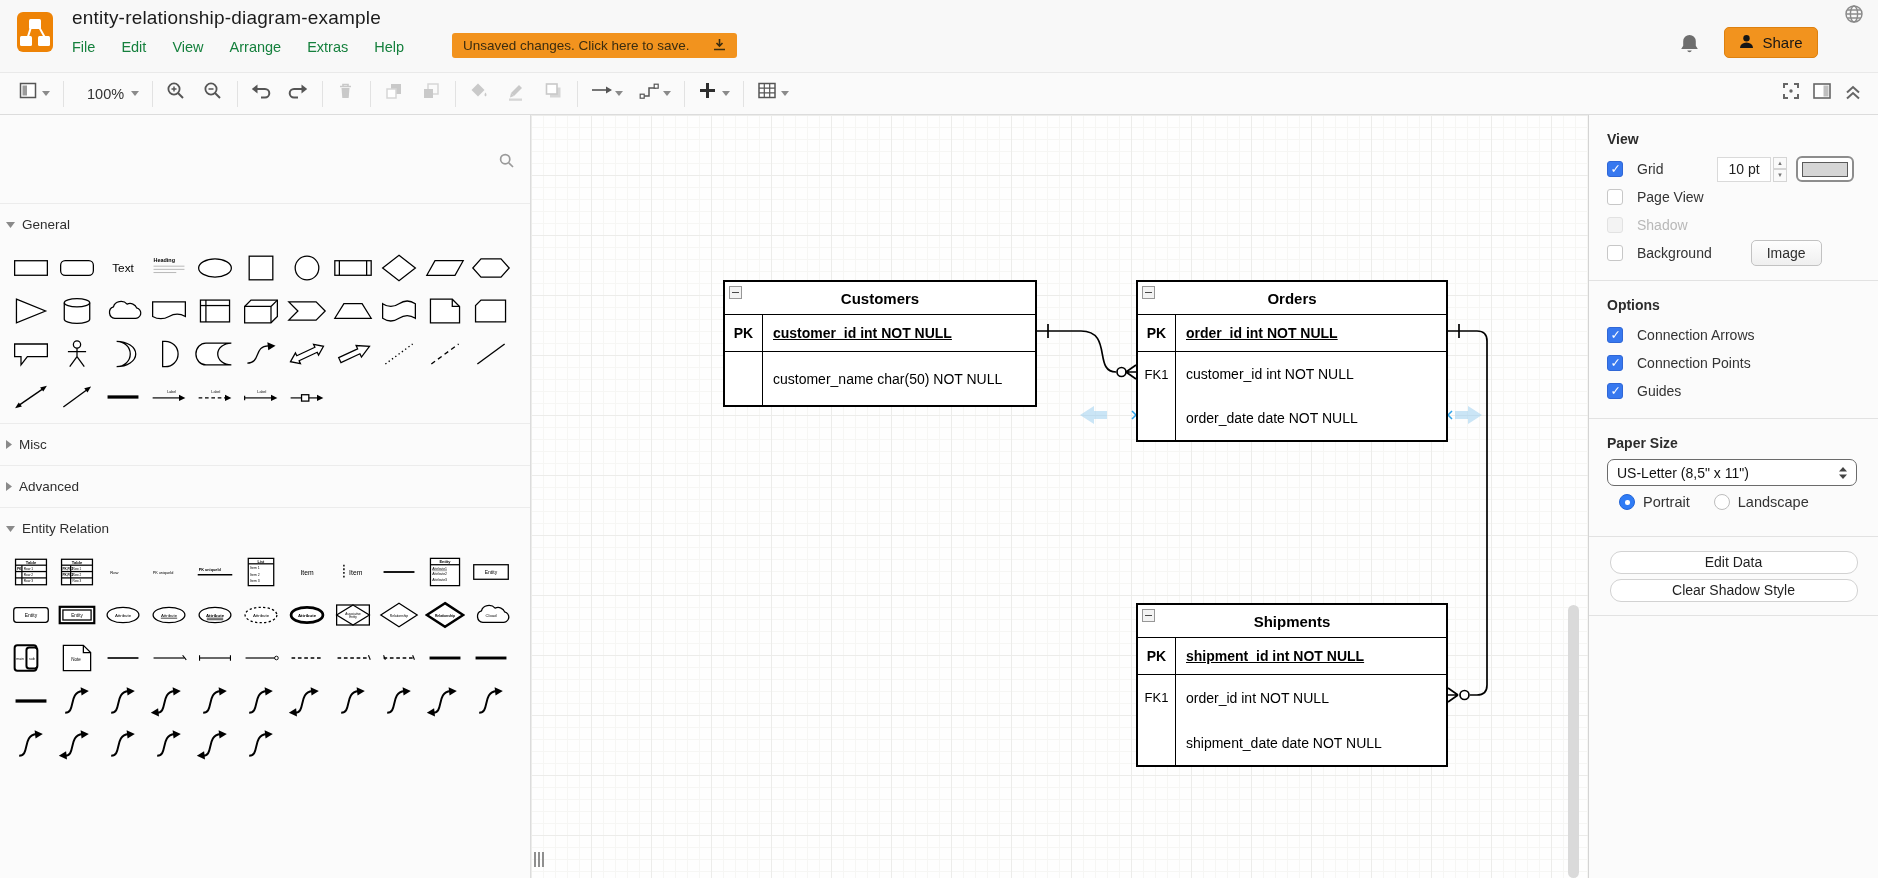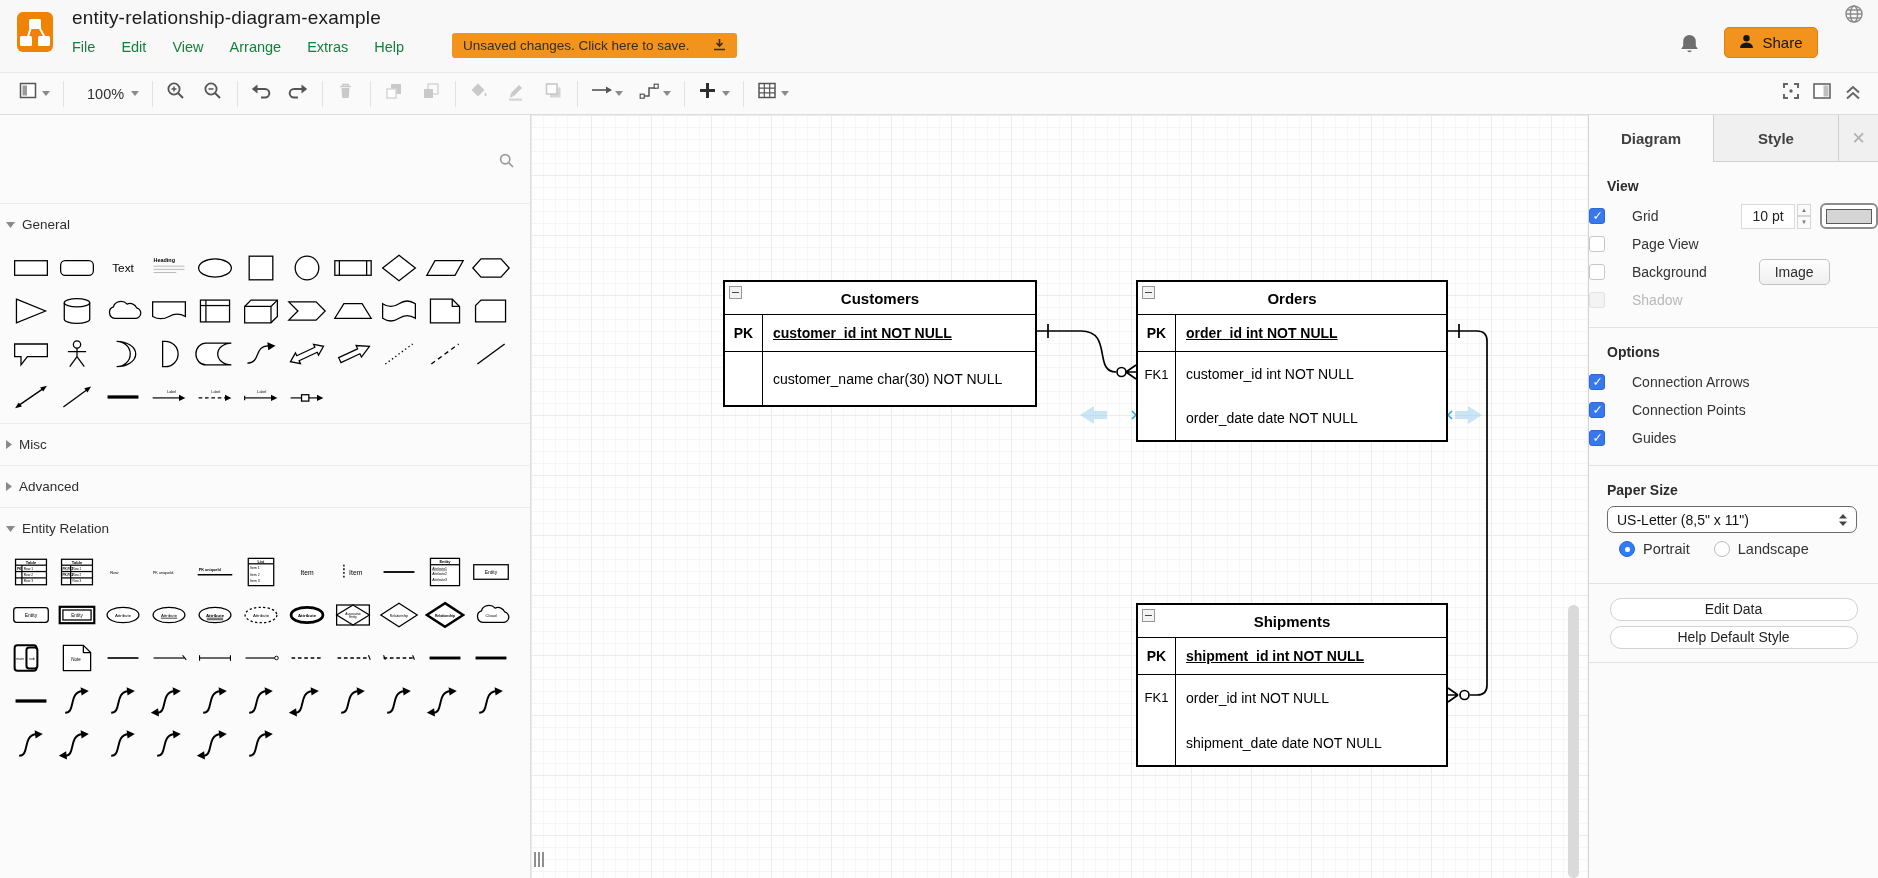--- a/index.html
+++ b/index.html
@@ -69,21 +69,21 @@
 
   
   .panel { position:absolute; right:0; top:115px; width:290px; bottom:0; background:#fbfbfb; border-left:1px solid #d4d4d4; }
   .panel-tabs { height:47px; display:flex; border-bottom:1px solid #d0d0d0; background:#f0f0f0; }
   .tab { width:125px; display:flex; align-items:center; justify-content:center; font-size:15px;
     font-weight:600; color:#404040; border-right:1px solid #d0d0d0; }
   .tab.active { background:#fbfbfb; position:relative; }
   .tab.active::after { content:""; position:absolute; left:0; right:0; bottom:-1px; height:1px; background:#fbfbfb; }
   .tab-close { flex:1; display:flex; align-items:center; justify-content:center; color:#b0b0b0; font-size:17px; }
   .sec-label { margin:16px 0 8px 18px; font-size:14px; font-weight:bold; color:#2c2c2c; }
-  .chk-row { display:flex; align-items:center; gap:27px; height:28px; font-size:14px; color:#333; padding-right:0; }
+  .chk-row { display:flex; align-items:center; gap:14px; height:28px; margin-left:18px; font-size:14px; color:#333; padding-right:24px; }
   .chk-row .lbl.dis { color:#b8b8b8; }
   .cb { width:16px; height:16px; border-radius:3px; border:1px solid #c7c7c7; background:#fff; position:relative; flex:0 0 auto; }
   .cb.checked { background:#3778ef; border-color:#3067d6; }
   .cb.checked::after { content:"\2713"; position:absolute; left:2.5px; top:-1px; color:#fff; font-size:12.5px; font-weight:bold; }
   .cb.dis { background:#f3f3f3; border-color:#e2e2e2; }
   .grid-controls { margin-left:auto; display:flex; align-items:center; }
   .num-box { width:54px; height:25px; border:1px solid #dadada; background:#fff; display:flex;
     align-items:center; justify-content:center; font-size:14px; color:#222; }
   .stepper { width:14px; height:25px; display:flex; flex-direction:column; margin-left:2px; }
   .stepper span { flex:1; border:1px solid #d5d5d5; display:flex; align-items:center; justify-content:center; background:#fafafa; font-size:6px; color:#777; }
@@ -941,21 +941,21 @@
         <div class="er-header" style="height: 33px;">
           <span class="collapse-box"></span>
           <span>Customers</span>
         </div>
         <div class="er-row pk" style="height: 37px;">
           <span class="er-key">PK</span>
           <span class="er-val">customer_id int NOT NULL</span>
         </div>
         <div class="er-row" style="height: 53px;">
           <span class="er-key"></span>
-          <span class="er-val">customer_name char(30) NOT NULL</span>
+          <span class="er-val">customer_name char(50) NOT NULL</span>
         </div>
       </div>
       <div class="er-table" style="left: 605px; top: 165px; width: 312px;">
         <div class="er-header" style="height: 33px;">
           <span class="collapse-box"></span>
           <span>Orders</span>
         </div>
         <div class="er-row pk" style="height: 37px;">
           <span class="er-key">PK</span>
           <span class="er-val">order_id int NOT NULL</span>
@@ -990,25 +990,20 @@
     </div>
   <div class="canvas-scrollbar"></div>
   <div class="resize-grip">
       <i></i>
       <i></i>
       <i></i>
     </div>
 </div>
 
 <div class="panel">
-  <div class="panel-tabs">
-    <div class="tab active">Diagram</div>
-    <div class="tab">Style</div>
-    <div class="tab-close">✕</div>
-  </div>
 
   <div class="sec-label">View</div>
 
   <div class="chk-row">
     <span class="cb checked"></span>
     <span class="lbl">Grid</span>
     <span class="grid-controls">
       <span class="num-box">10 pt</span>
       <span class="stepper">
           <span>▲</span>
@@ -1017,27 +1012,27 @@
       <span class="swatch">
           <i></i>
         </span>
     </span>
   </div>
   <div class="chk-row">
     <span class="cb"></span>
     <span class="lbl">Page View</span>
   </div>
   <div class="chk-row">
+    <span class="cb dis"></span>
+    <span class="lbl dis">Shadow</span>
+  </div>
+  <div class="chk-row">
     <span class="cb"></span>
     <span class="lbl">Background</span>
     <span class="mini-btn">Image</span>
-  </div>
-  <div class="chk-row">
-    <span class="cb dis"></span>
-    <span class="lbl dis">Shadow</span>
   </div>
 
   <div class="divider"></div>
   <div class="sec-label">Options</div>
   <div class="chk-row">
     <span class="cb checked"></span>
     <span class="lbl">Connection Arrows</span>
   </div>
   <div class="chk-row">
     <span class="cb checked"></span>
@@ -1063,15 +1058,15 @@
         <span>Portrait</span>
     </span>
     <span class="radio-opt">
       <span class="radio"></span>
         <span>Landscape</span>
     </span>
   </div>
 
   <div class="divider" style="margin-top:26px;"></div>
   <button class="panel-btn" style="margin-top:14px;">Edit Data</button>
-  <button class="panel-btn">Help Default Style</button>
+  <button class="panel-btn">Clear Shadow Style</button>
   <div class="divider"></div>
 </div>
 
 </body></html>

